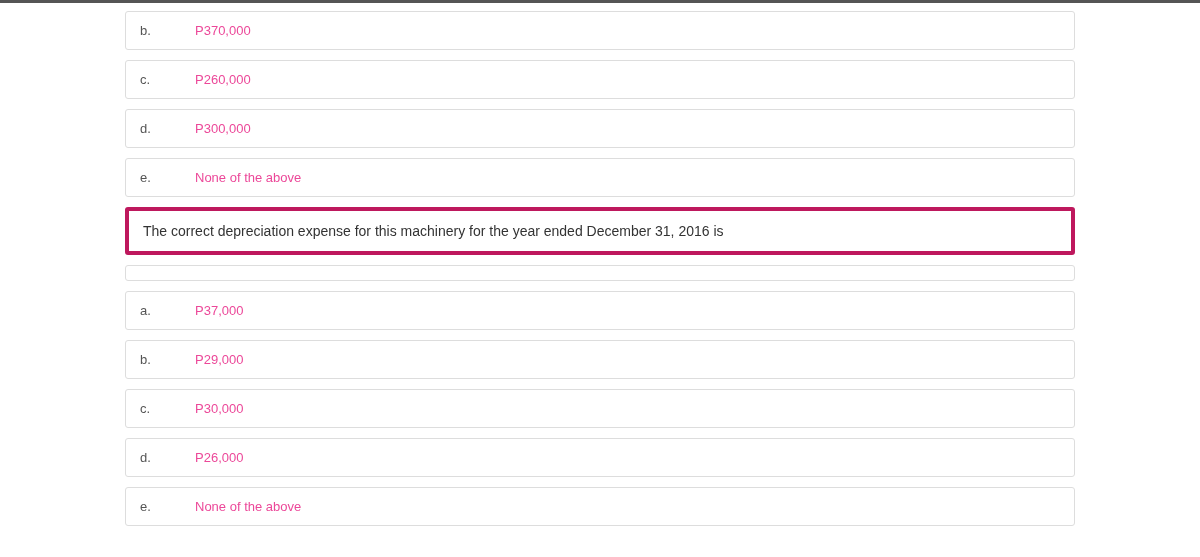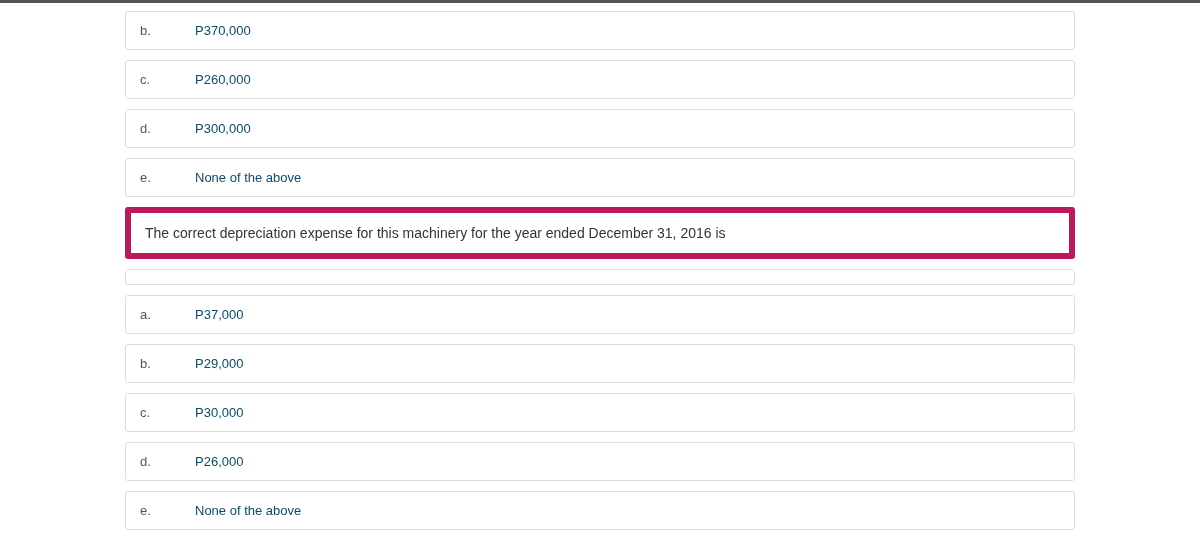--- a/index.html
+++ b/index.html
@@ -32,41 +32,41 @@
       background: #fff;
     }
     .option-letter {
       font-size: 13px;
       color: #555;
       width: 55px;
       flex-shrink: 0;
     }
     .option-text {
       font-size: 13px;
-      color: #0c4a6e;
+      color: #ec4899;
     }
     .answer-row {
       display: flex;
       align-items: center;
       margin: 18px 0 20px 0;
       font-size: 13px;
       color: #333;
     }
     .answer-label {
       margin-right: 5px;
     }
     .answer-input {
       border: 1px solid #aaa;
       height: 24px;
       width: 320px;
       padding: 2px 6px;
       font-size: 13px;
     }
     .question-row {
-      border: 6px solid #be185d;
+      border: 4px solid #be185d;
       border-radius: 3px;
       margin-bottom: 10px;
       padding: 12px 14px;
       font-size: 14px;
       color: #333;
       background: #fff;
     }
     .empty-row {
       border: 1px solid #ddd;
       border-radius: 3px;

